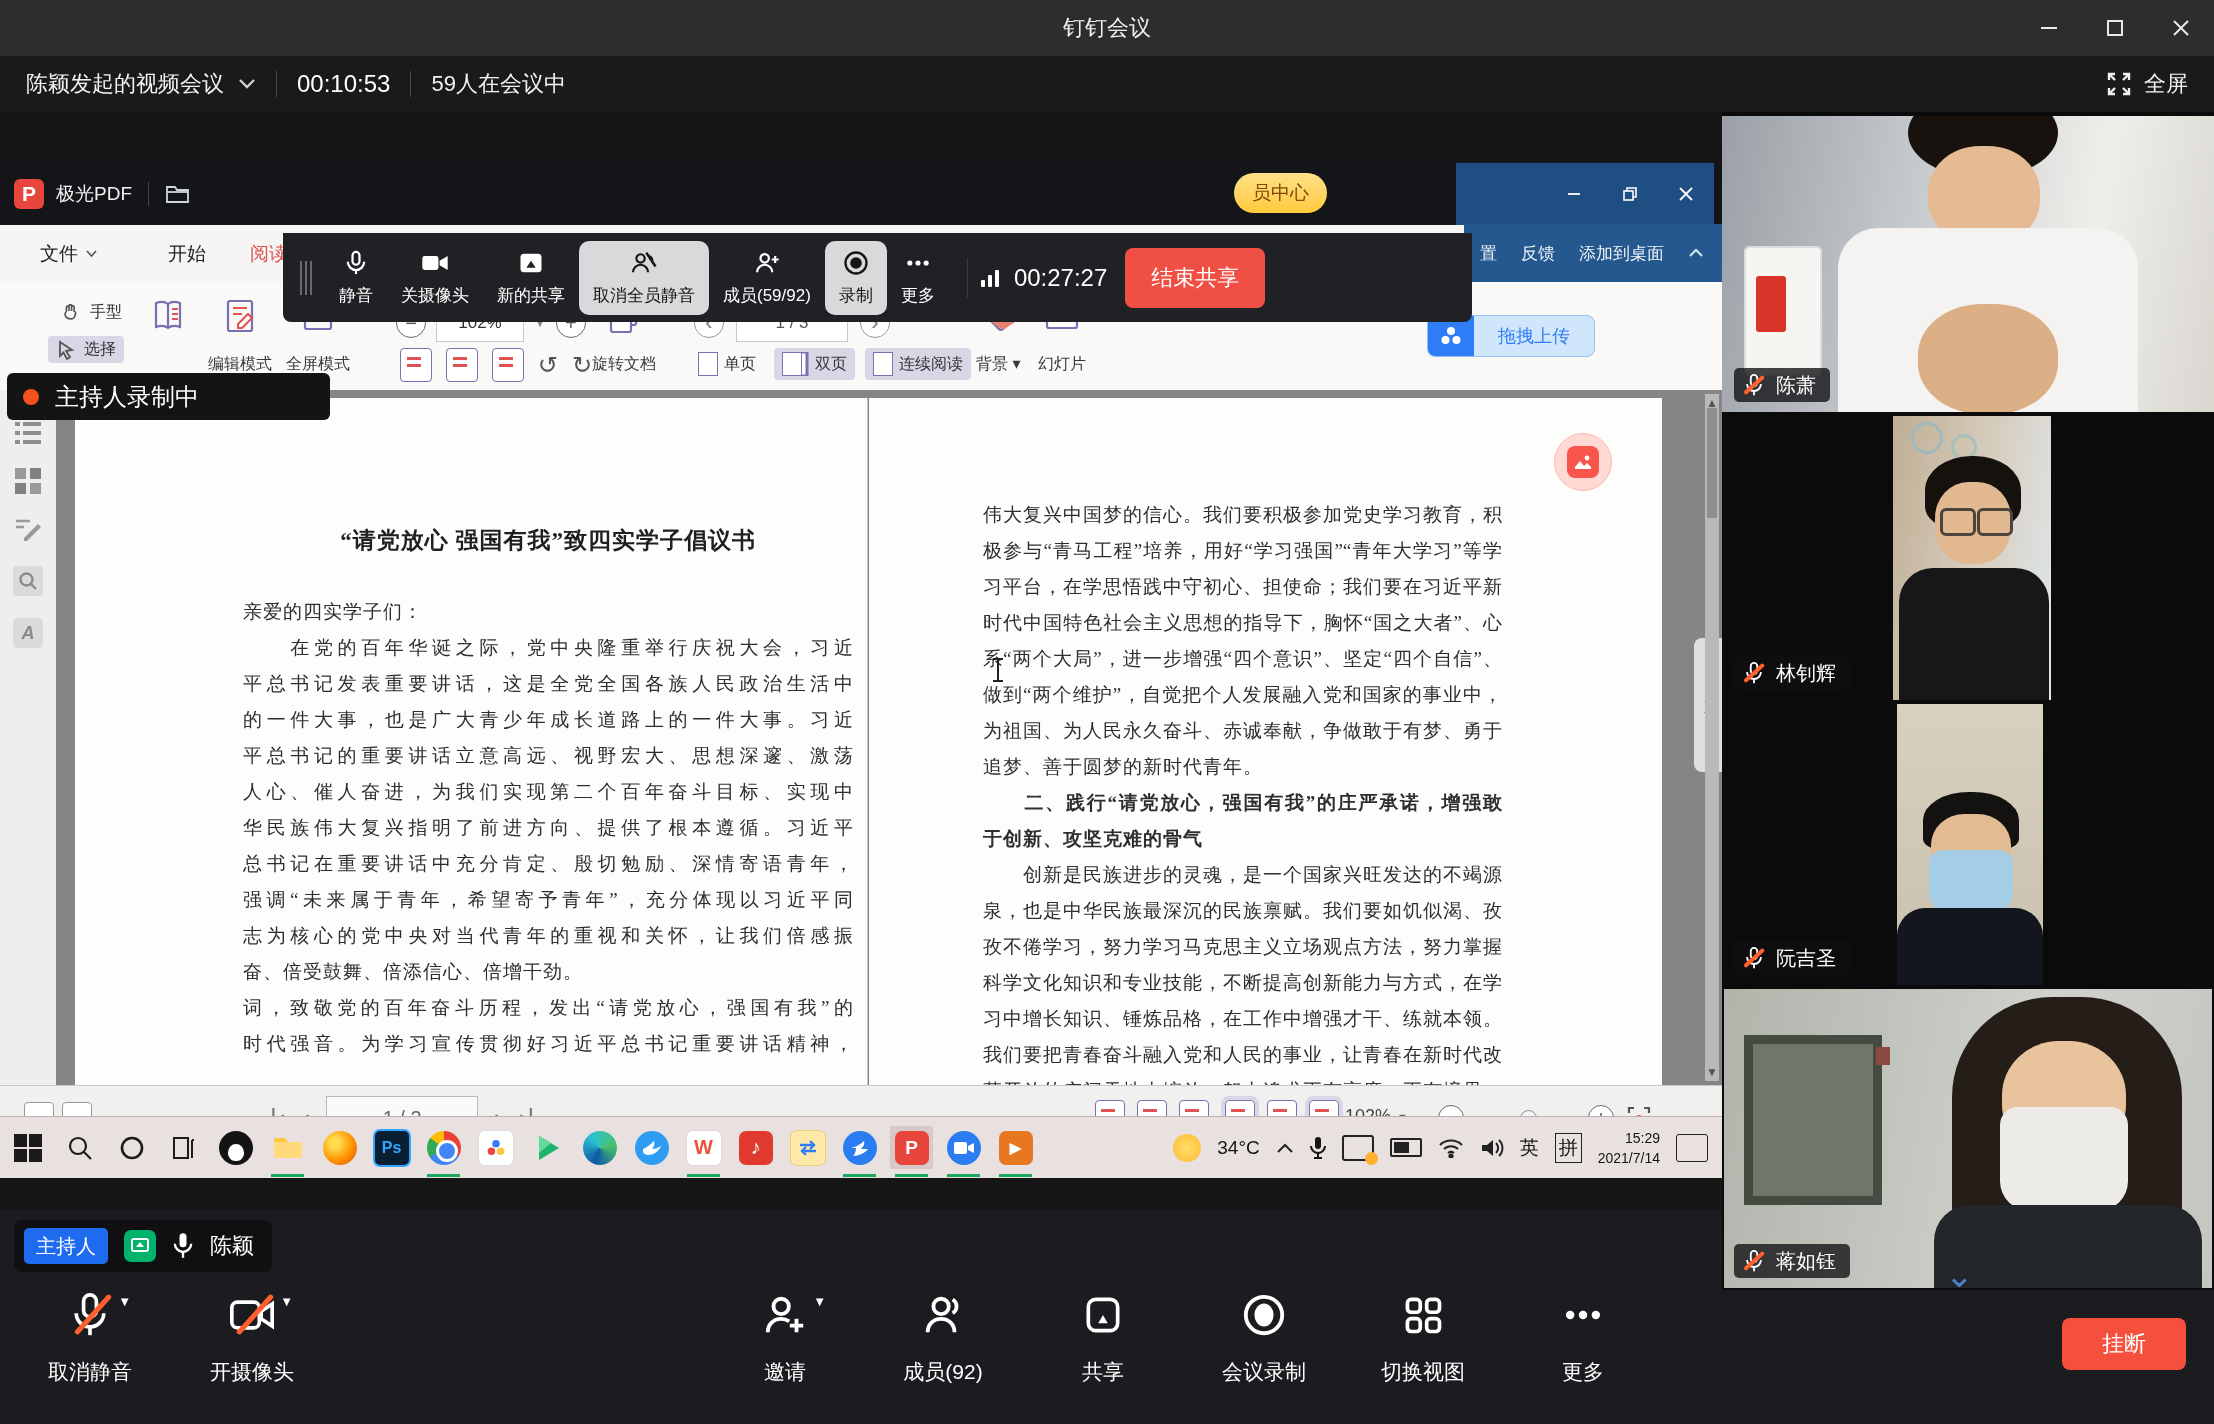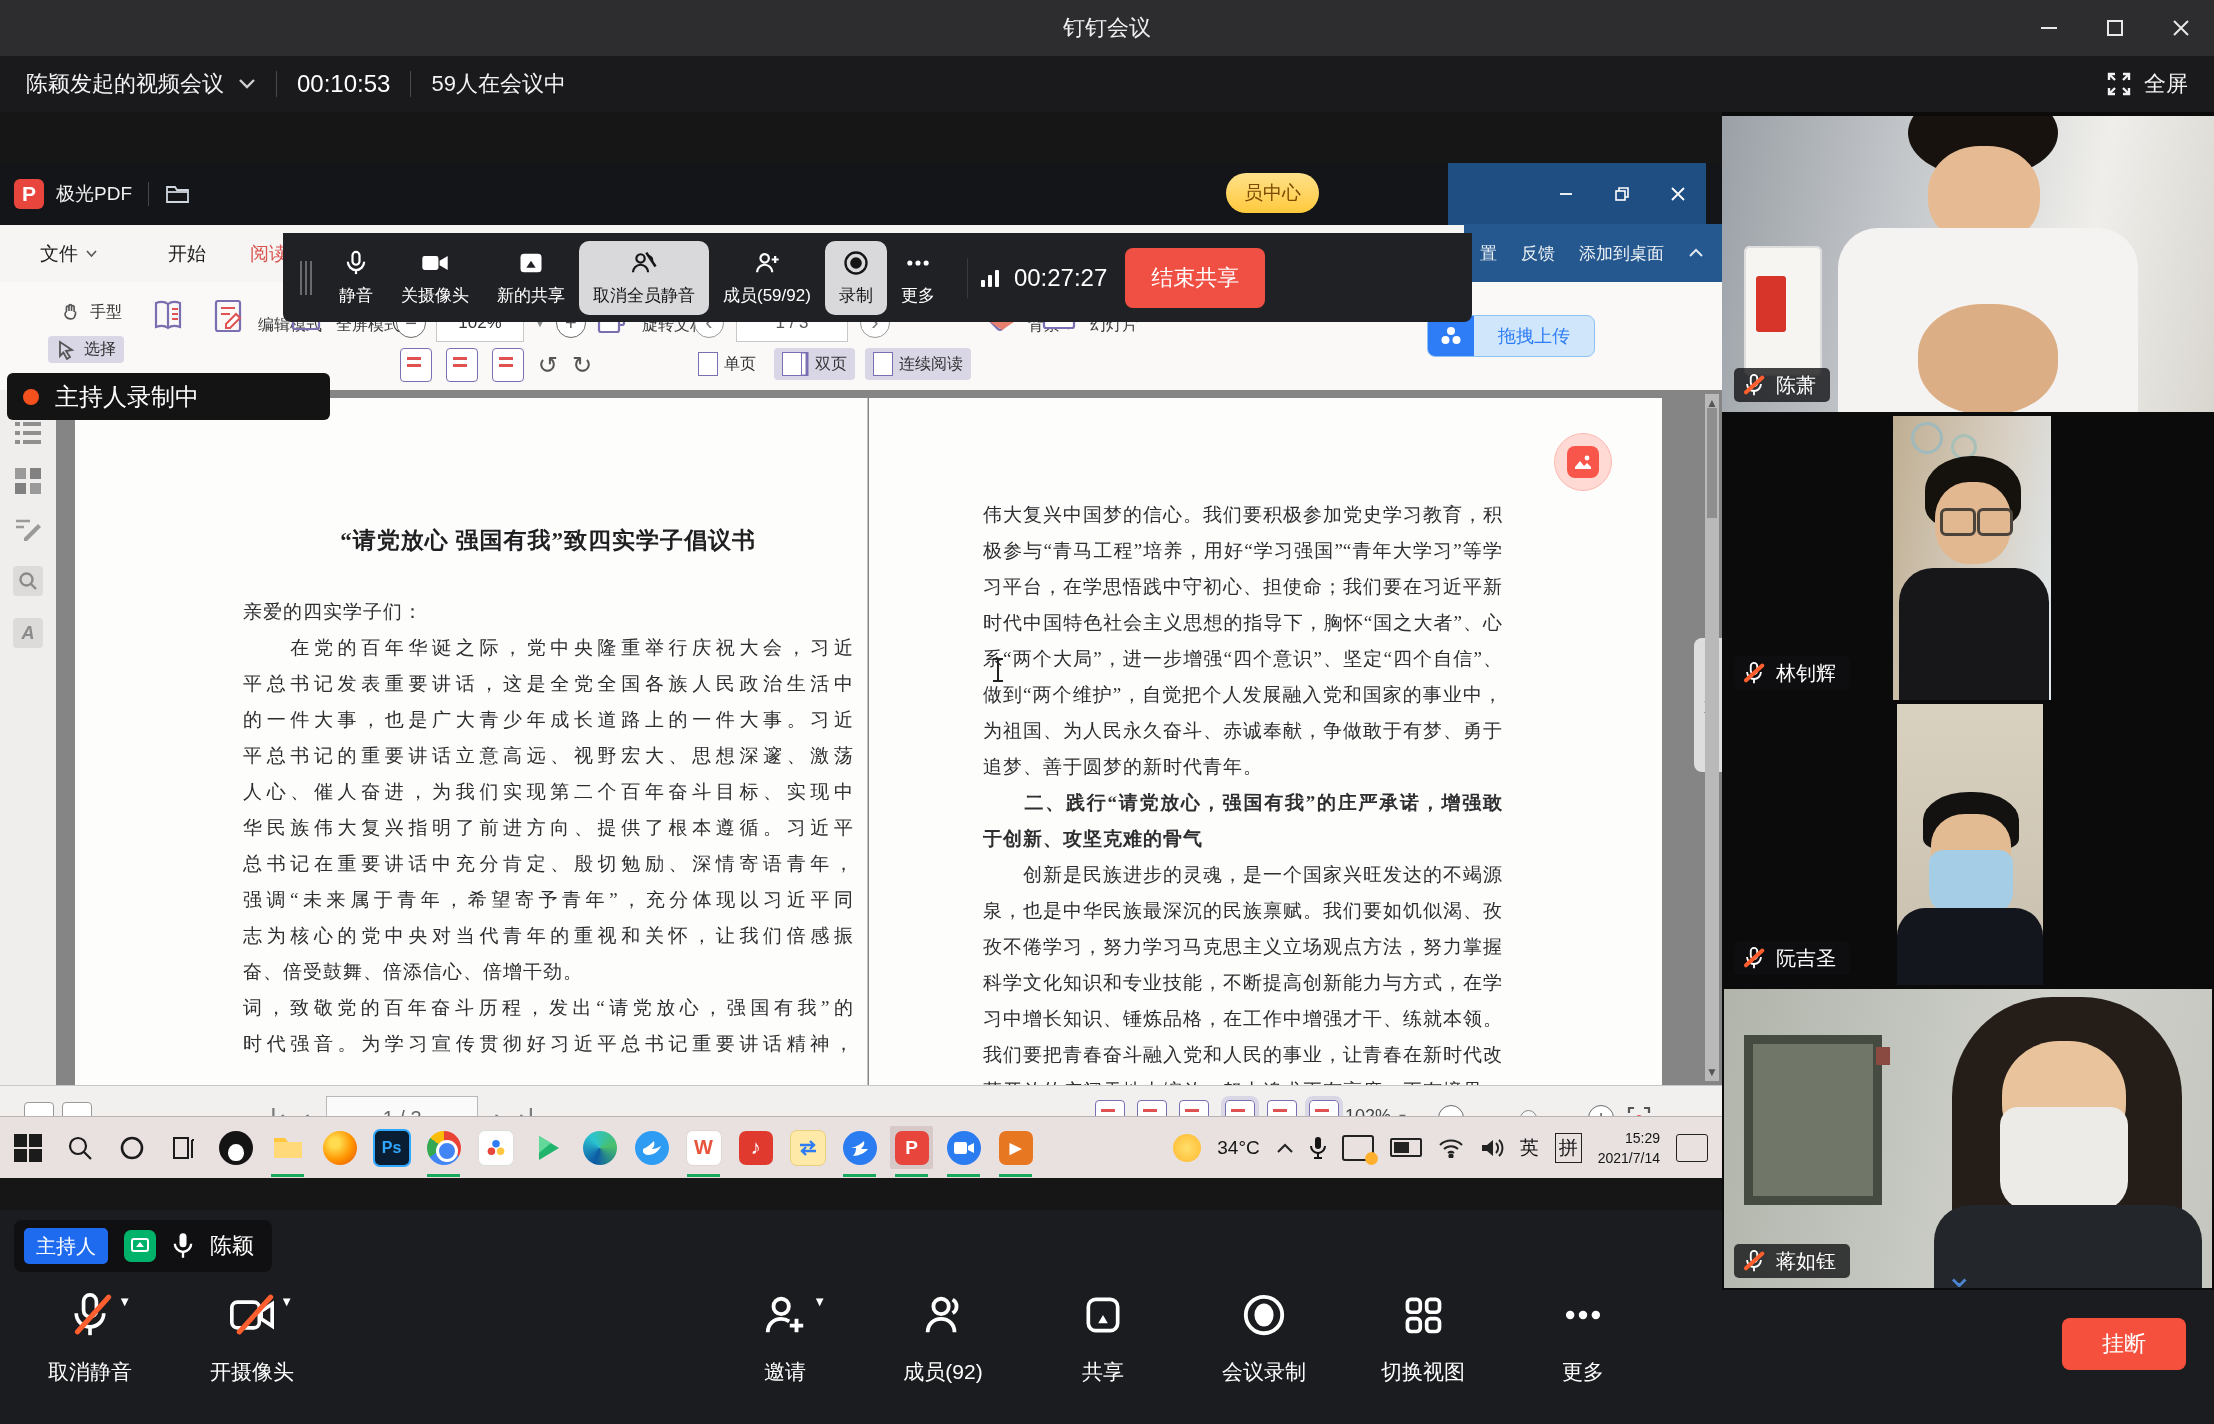--- a/index.html
+++ b/index.html
@@ -27,42 +27,42 @@
   .recbadge1{position:absolute;left:20px;top:55px;height:48px;padding:0 22px;background:#1e1e20;border-radius:5px;
     display:flex;align-items:center;font-size:22px;color:#fafafa;}
   .recbadge2{position:absolute;left:7px;top:261px;width:323px;height:47px;background:#141414;border-radius:6px;
     display:flex;align-items:center;gap:16px;z-index:40;}
   .recbadge2 .dot{width:16px;height:16px;border-radius:50%;background:#f4511e;margin-left:16px;}
   .recbadge2 .txt{font-size:24px;color:#fff;}
 
   
   .pdfwin{position:absolute;left:0;top:51px;width:1722px;height:987px;background:#f6f5f4;overflow:hidden;}
   .pdf-titlebar{position:absolute;left:0;top:0;width:1722px;height:62px;background:#141518;display:flex;align-items:center;}
-  .pdf-titlebar .blue{position:absolute;right:16px;top:0;width:258px;height:62px;background:#1f4e82;}
+  .pdf-titlebar .blue{position:absolute;right:8px;top:0;width:258px;height:62px;background:#1f4e82;}
   .plogo{width:30px;height:30px;border-radius:6px;background:#e8463c;color:#fff;font-weight:bold;font-size:21px;
     display:flex;align-items:center;justify-content:center;margin:0 12px 0 14px;}
   .pdf-appname{font-size:19px;color:#f2f2f2;}
   .pdf-tdiv{width:1px;height:24px;background:#46474b;margin:0 16px;}
   .member-pill{position:absolute;left:-222px;top:10px;height:40px;padding:0 18px;border-radius:20px;
     background:linear-gradient(#ffe18a,#ffc93c);color:#7c4a00;font-size:19px;display:flex;align-items:center;z-index:2;}
   .pwb{position:absolute;top:0;width:56px;height:62px;display:flex;align-items:center;justify-content:center;color:#fff;}
   .pdf-menurow{position:absolute;left:0;top:62px;width:1722px;height:57px;background:#f6f5f4;border-bottom:1px solid #e4e3e2;}
   .ptab{position:absolute;top:0;height:57px;display:flex;align-items:center;font-size:19px;color:#222;}
   .ptab.file{left:40px;gap:8px;}
   .ptab.home{left:168px;}
   .ptab.read{left:250px;color:#d9534f;border-bottom:3px solid #d9534f;}
   .pdf-menurow .blue{position:absolute;right:0;top:-1px;width:258px;height:58px;background:#24588f;display:flex;align-items:center;
     gap:24px;padding-left:16px;color:rgba(255,255,255,.92);font-size:17px;box-sizing:border-box;}
 
   
   .ribbon{position:absolute;left:0;top:119px;width:1722px;height:108px;background:#faf9f8;border-bottom:1px solid #dddcdb;}
   .rlabel{font-size:16px;color:#3a3a3a;}
   .smallbtn{position:absolute;display:flex;align-items:center;gap:8px;font-size:16px;color:#333;padding:3px 8px;border-radius:4px;}
   .smallbtn.active{background:#d9d6e6;}
-  .bigbtn{position:absolute;display:flex;flex-direction:row;align-items:flex-end;gap:10px;}
+  .bigbtn{position:absolute;display:flex;flex-direction:column;align-items:center;gap:18px;}
   .zoomrow{position:absolute;left:396px;top:22px;display:flex;align-items:center;gap:10px;}
   .zbox{width:86px;height:36px;border:1px solid #c9c8c7;background:#fff;display:flex;align-items:center;justify-content:center;
     font-size:17px;color:#333;}
   .zcaret{color:#888;font-size:12px;}
   .circ{width:30px;height:30px;border-radius:50%;border:1.6px solid #6b6b6b;color:#555;display:flex;align-items:center;
     justify-content:center;font-size:20px;box-sizing:border-box;background:#fff;}
   .fitrow{position:absolute;left:400px;top:66px;display:flex;align-items:center;gap:14px;}
   .ficon{width:30px;height:32px;border:1.6px solid #7a6fb0;border-radius:4px;background:#fff;position:relative;}
   .ficon i{position:absolute;left:6px;top:8px;width:14px;height:3px;background:#e05252;}
   .ficon i+i{top:15px;}

